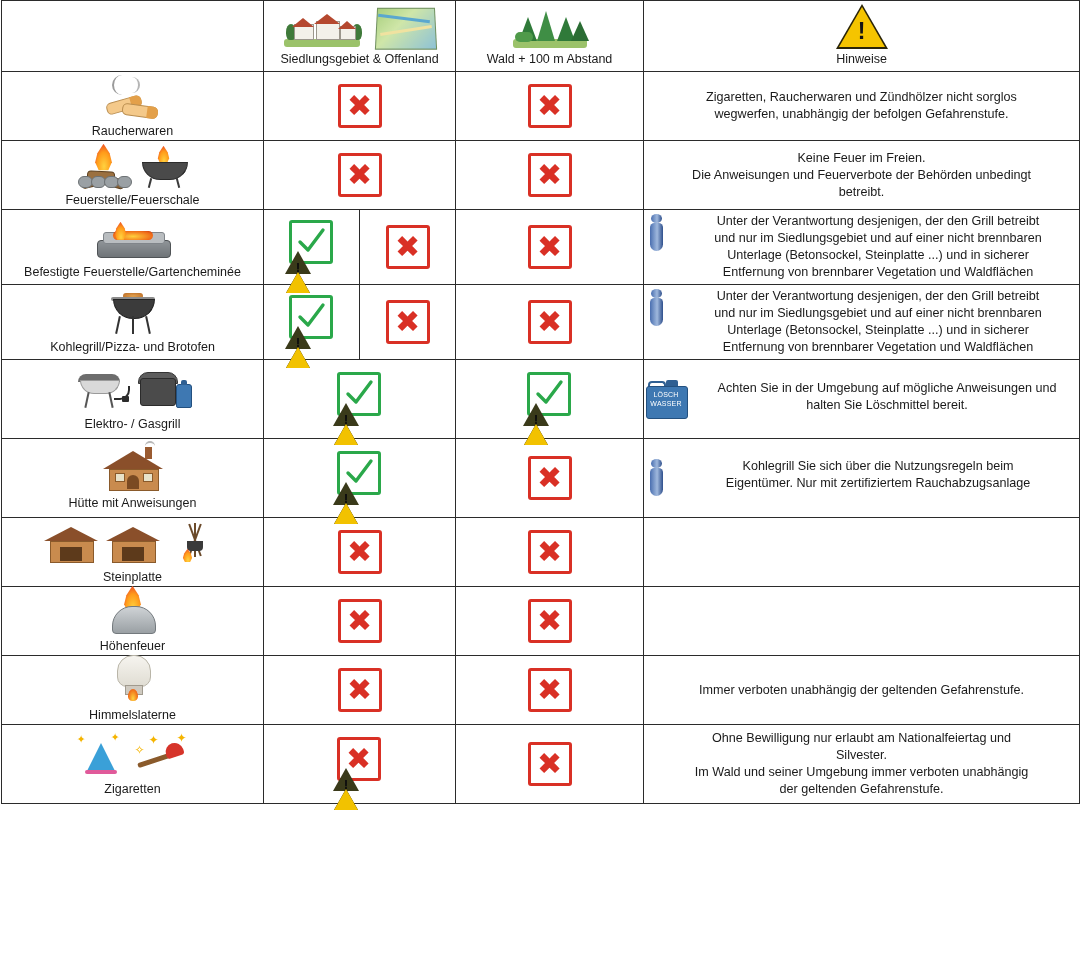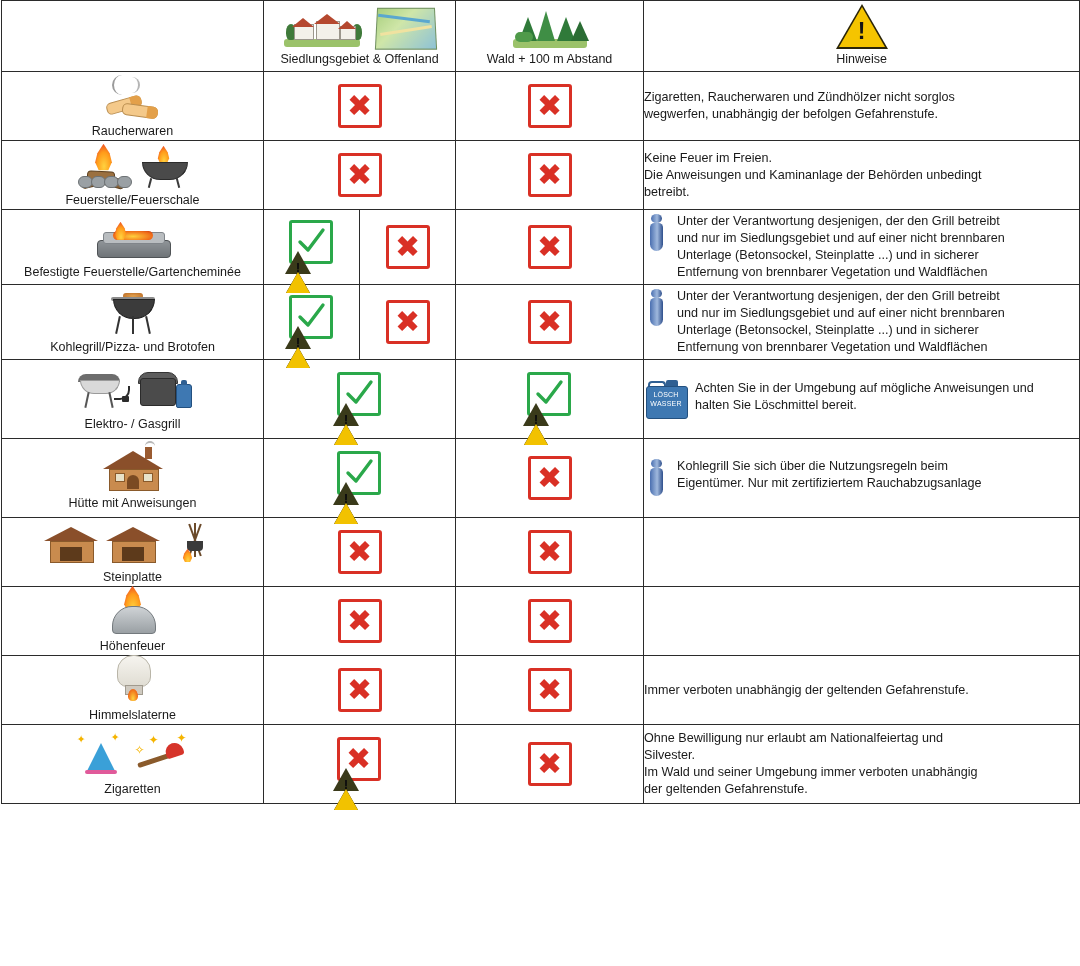--- a/index.html
+++ b/index.html
@@ -182,21 +182,21 @@
 
   
   .hint-cell {
     padding: 8px 10px 8px 10px;
     font-size: 12.6px;
     line-height: 1.35;
     color: #1a1a1a;
     vertical-align: middle;
   }
   .hint-flex { display: flex; align-items: flex-start; gap: 7px; }
-  .hint-text { flex: 1; }
+  .hint-text { flex: 1; text-align: center; }
   .hint-text .line { display: block; }
 
   
   .info-icon { width: 26px; min-width: 26px; height: 40px; position: relative; }
   .info-icon .stem {
     position: absolute; left: 6px; top: 10px;
     width: 13px; height: 28px;
     background: linear-gradient(to right, #4a6fb0, #9fb8dd 55%, #2e4f8c);
     border-radius: 6px 6px 9px 9px;
   }
@@ -654,21 +654,21 @@
             <span class="ico">
                 <span class="box"></span>
                 <span class="x-glyph">✖</span>
               </span>
           </div>
         </td>
         <td class="hint-cell">
           <div class="hint-flex">
             <div class="hint-text">
               <span class="line">Keine Feuer im Freien.</span>
-              <span class="line">Die Anweisungen und Kaminanlage der Behörden unbedingt</span>
+              <span class="line">Die Anweisungen und Feuerverbote der Behörden unbedingt</span>
               <span class="line">betreibt.</span>
             </div>
           </div>
         </td>
       </tr>
 
       <tr>
         <td class="item-cell">
           <div class="item-art">
             <span class="pic hearth">

